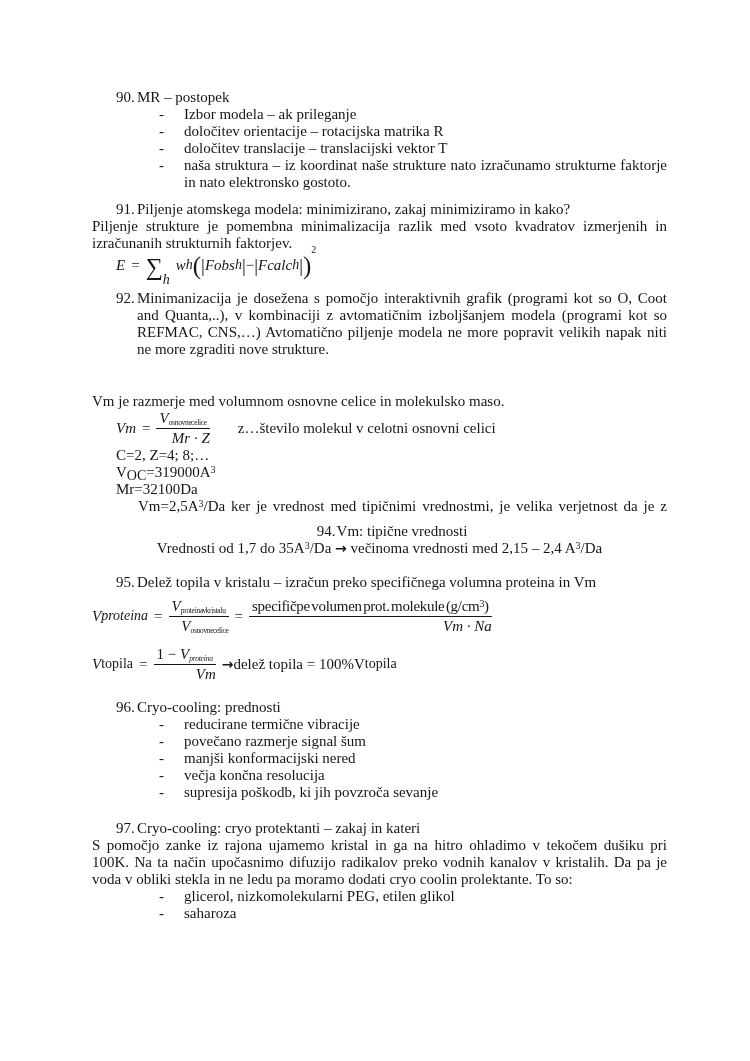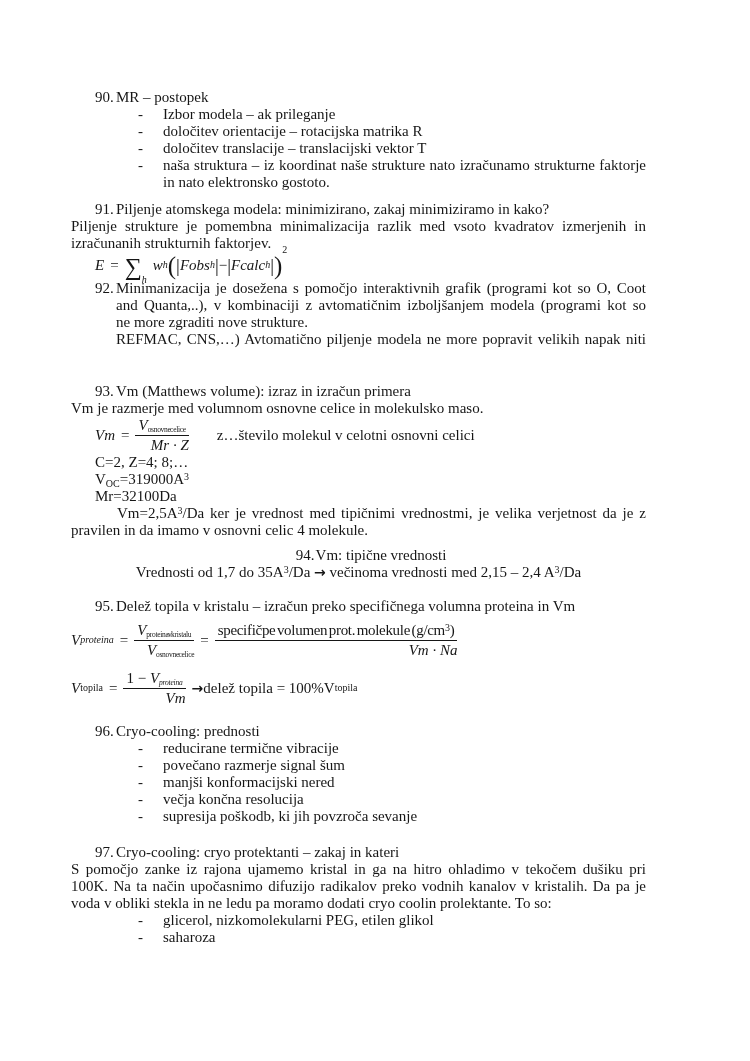--- a/index.html
+++ b/index.html
@@ -4,48 +4,48 @@
 <style>
   html,body{margin:0;padding:0;background:#ffffff;}
   .page{
     position:relative;
     width:750px;height:1061px;
     background:#ffffff;
     font-family:"Liberation Serif","DejaVu Serif",serif;
     font-size:15px;line-height:17px;color:#161616;
     overflow:hidden;
   }
-  .content{position:absolute;left:71px;top:0;width:575px;padding-top:89px;}
+  .content{position:absolute;left:92px;top:0;width:575px;padding-top:89px;}
   .sec{margin:0;}
   .head{padding-left:24px;white-space:nowrap;}
   .num{display:inline-block;width:21px;}
   .jline{text-align:justify;text-align-last:justify;}
   .bullet{position:relative;padding-left:92px;}
   .dash{position:absolute;left:67px;top:0;}
   .hang1{padding-left:24px;}
   .hang{padding-left:45px;}
   .ind1{padding-left:46px;}
   .sp{font-size:10px;vertical-align:4px;line-height:0;}
-  .sb{font-size:10px;vertical-align:-3px;line-height:0;}
+  .sb{font-size:14px;vertical-align:-3px;line-height:0;}
   .sbt{font-size:7.5px;vertical-align:-2px;letter-spacing:-0.2px;line-height:0;}
   .it{font-style:italic;}
   .frow{display:flex;align-items:center;}
   .frow .gap{width:6px;}
   .frac{display:inline-block;text-align:right;vertical-align:middle;}
   .frac .fnum{display:block;border-bottom:1px solid #161616;padding:0 3px;line-height:15px;padding-bottom:2px;}
   .frac .fden{display:block;line-height:15px;padding-top:2px;}
   .sum{font-size:24px;line-height:0;position:relative;top:2px;}
   .bigp{font-size:25px;font-weight:400;line-height:0;position:relative;top:1px;}
   .tallbar{font-size:19px;line-height:0;position:relative;top:1px;}
   .arrow{font-family:"DejaVu Sans",sans-serif;font-weight:bold;font-size:14px;}
   .sq{letter-spacing:-0.3px;word-spacing:-2px;}
   
   .m-s91{margin-top:10px;}
   .m-e{margin-top:-2px;height:30px;padding-left:24px;}
-  .m-s92{margin-top:0;}
+  .m-s92{margin-top:10px;}
   .m-s93{margin-top:35px;}
   .m-f93{margin-top:-1px;height:38px;padding-left:24px;}
   .pad24{padding-left:24px;}
   .m-s94{margin-top:8px;text-align:center;}
   .m-s95{margin-top:17px;}
   .m-f95a{margin-top:1px;height:48px;}
   .m-f95b{margin-top:2px;height:44px;}
   .m-s96{margin-top:13px;}
   .m-s97{margin-top:19px;}
 </style>
@@ -90,46 +90,44 @@
         <span class="it">Fcalc</span>
         <span class="sb it">h</span>
         <span class="tallbar">|</span>
       <span class="bigp">)</span>
       <span class="sp" style="align-self:flex-start;">2</span>
     </div>
 
     <div class="sec m-s92">
       <div class="hang1 jline"><span class="num">92.</span><span>Minimanizacija je dosežena s pomočjo interaktivnih grafik (programi kot so O, Coot</span></div>
       <div class="hang jline">and Quanta,..), v kombinaciji z avtomatičnim izboljšanjem modela (programi kot so</div>
+      <div class="hang jline">REFMAC, CNS,…) Avtomatično piljenje modela ne more popravit velikih napak niti</div>
       <div class="hang">ne more zgraditi nove strukture.</div>
-      <div class="hang jline">REFMAC, CNS,…) Avtomatično piljenje modela ne more popravit velikih napak niti</div>
     </div>
 
     <div class="sec m-s93">
-      <div class="head"><span class="num">93.</span><span>Vm (Matthews volume): izraz in izračun primera</span></div>
       <div>Vm je razmerje med volumnom osnovne celice in molekulsko maso.</div>
     </div>
     <div class="frow m-f93">
       <span class="it">Vm</span>
         <span class="gap"></span>
       <span>=</span>
         <span class="gap"></span>
       <span class="frac">
         <span class="fnum"><span class="it">V</span><span class="sbt sq">osnovne celice</span></span>
         <span class="fden it">Mr · Z</span>
       </span>
       <span style="width:28px;"></span>
       <span>z…število molekul v celotni osnovni celici</span>
     </div>
     <div class="sec">
       <div class="pad24">C=2, Z=4; 8;…</div>
       <div class="pad24"><span>V</span><span class="sb">OC</span><span>=319000A</span><span class="sp">3</span></div>
       <div class="pad24">Mr=32100Da</div>
       <div class="ind1 jline"><span>Vm=2,5A</span><span class="sp">3</span><span>/Da  ker je vrednost med tipičnimi vrednostmi, je velika verjetnost da je z</span></div>
-      <div>pravilen in da imamo v osnovni celic 4 molekule.</div>
     </div>
 
     <div class="sec m-s94">
       <div class="head"><span class="num">94.</span><span>Vm: tipične vrednosti</span></div>
       <div><span>Vrednosti od 1,7 do 35A</span><span class="sp">3</span><span>/Da </span><span class="arrow">→</span><span> večinoma vrednosti med 2,15 – 2,4 A</span><span class="sp">3</span><span>/Da</span></div>
     </div>
 
     <div class="sec m-s95">
       <div class="head"><span class="num">95.</span><span>Delež topila v kristalu – izračun preko specifičnega volumna proteina in Vm</span></div>
     </div>

